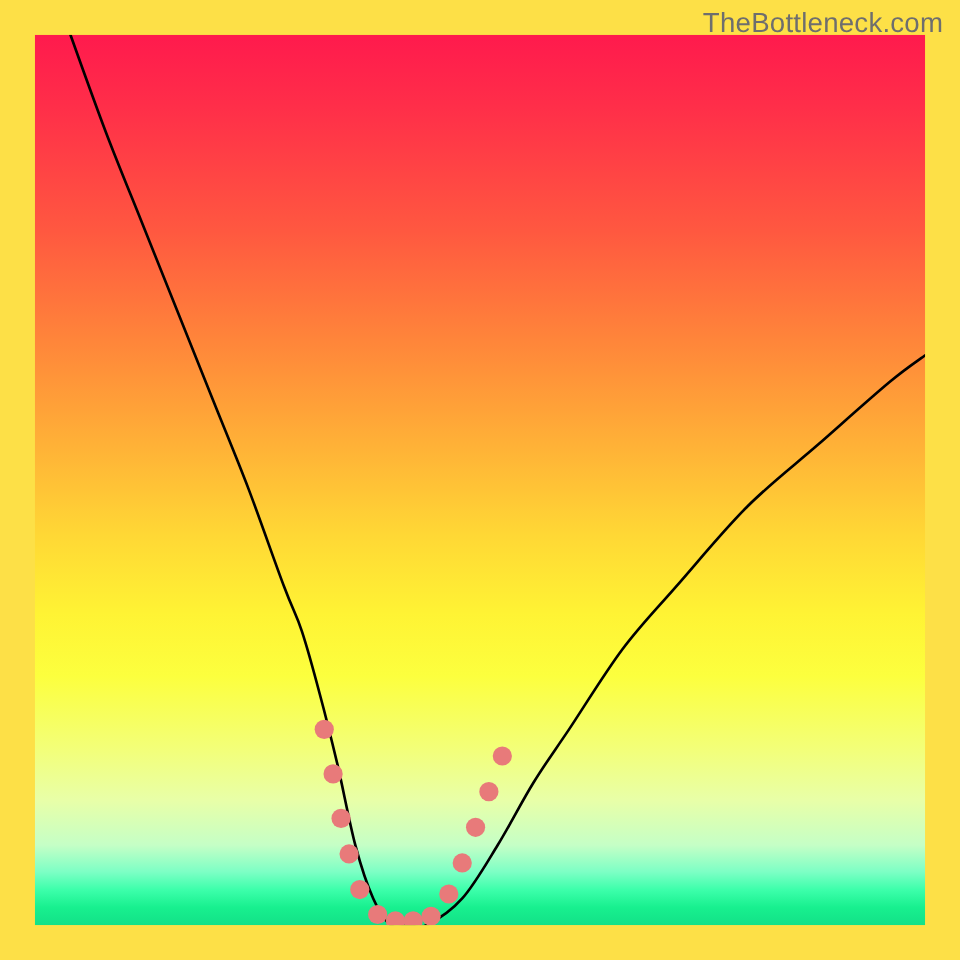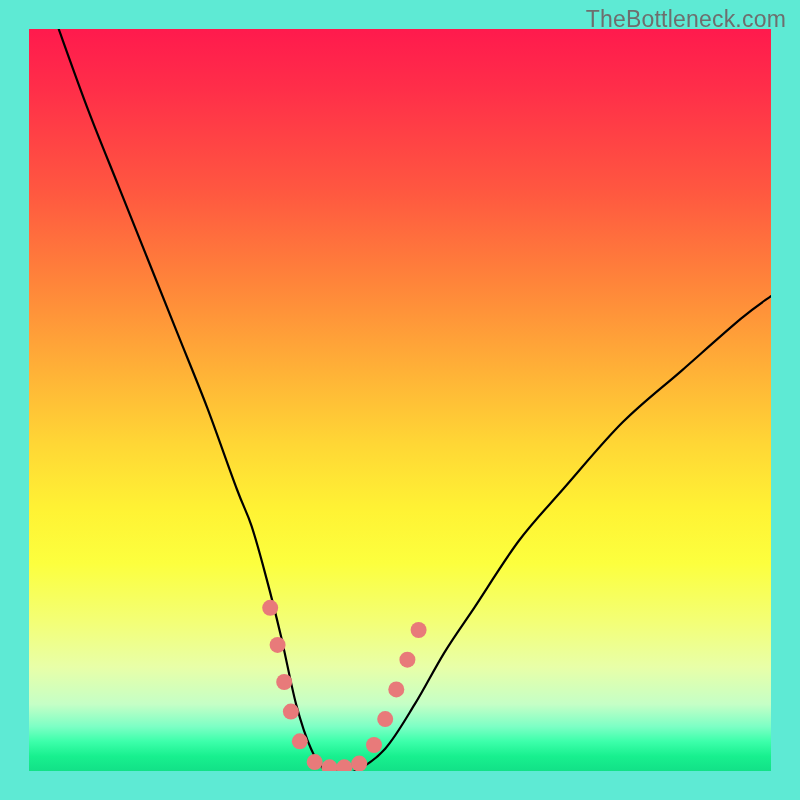--- a/index.html
+++ b/index.html
@@ -8,21 +8,21 @@
     width: 800px;
     height: 800px;
     background: #000;
     overflow: hidden;
     font-family: Arial, Helvetica, sans-serif;
   }
   .frame {
     position: relative;
     width: 800px;
     height: 800px;
-    background: #5eead4;
+    background: #fde047;
   }
   .watermark {
     position: absolute;
     top: 6px;
     right: 14px;
     color: #6e6e6e;
     font-size: 23px;
     font-weight: 400;
     letter-spacing: 0.2px;
     z-index: 10;

